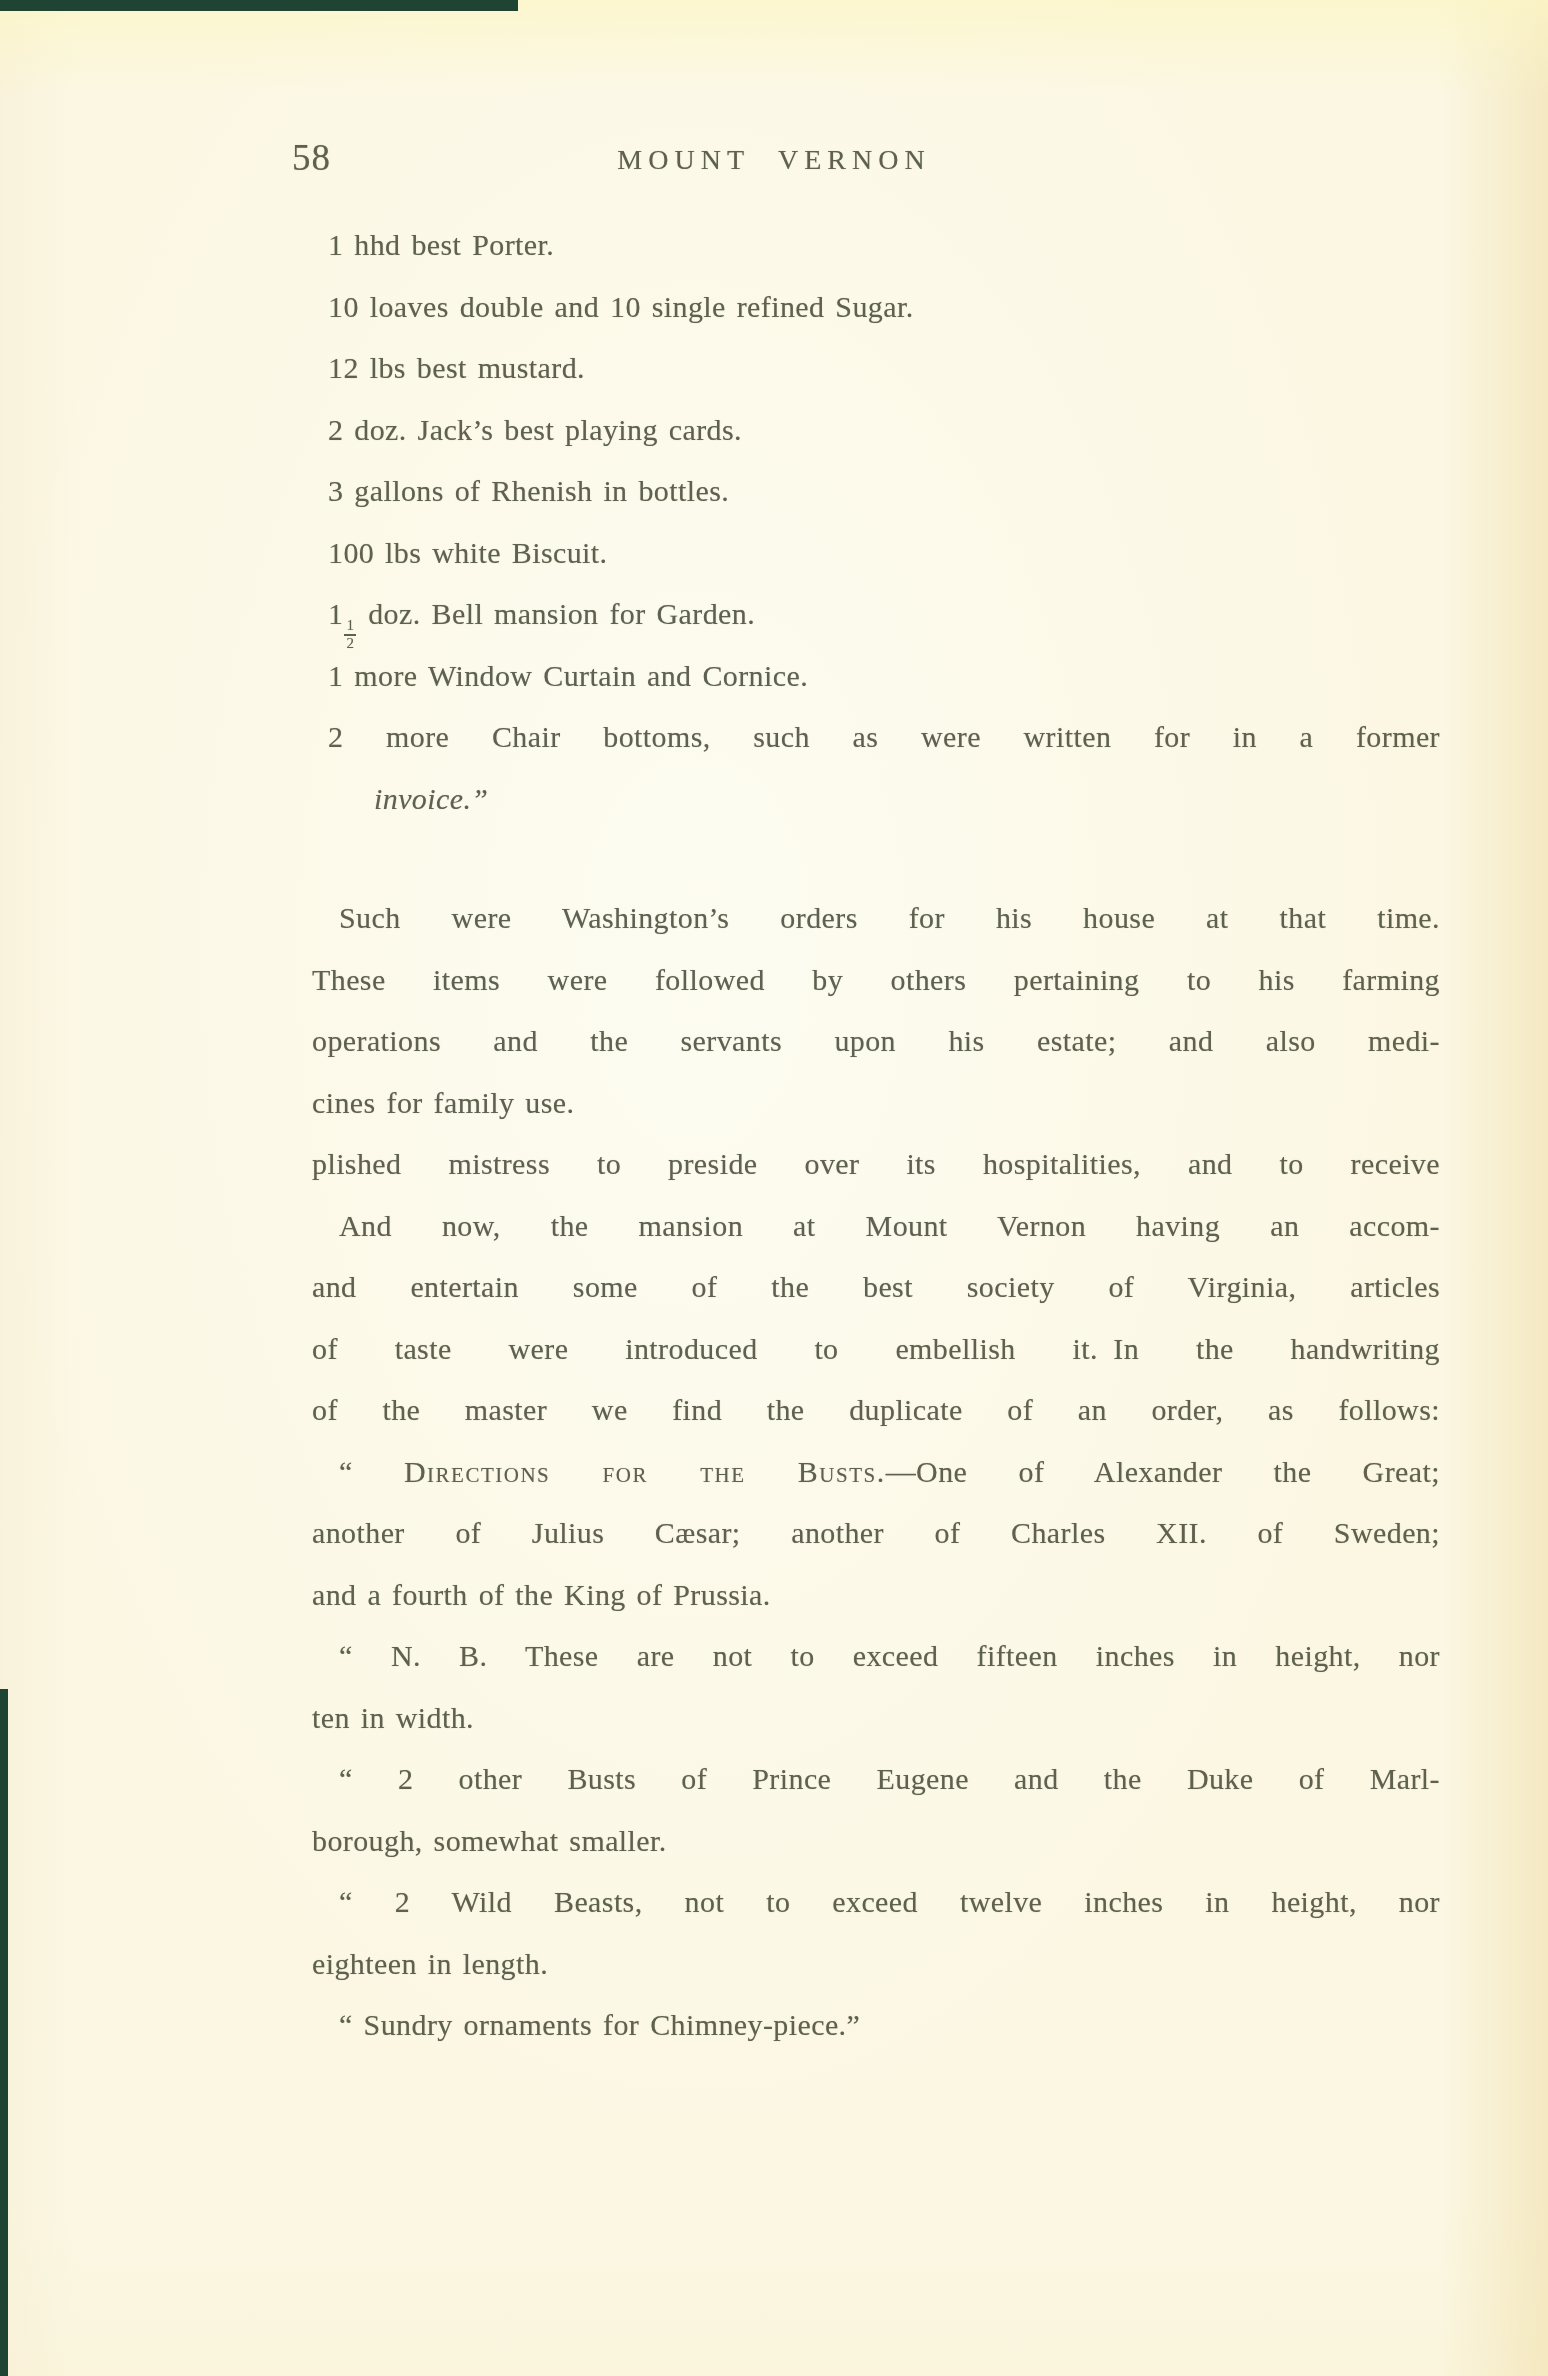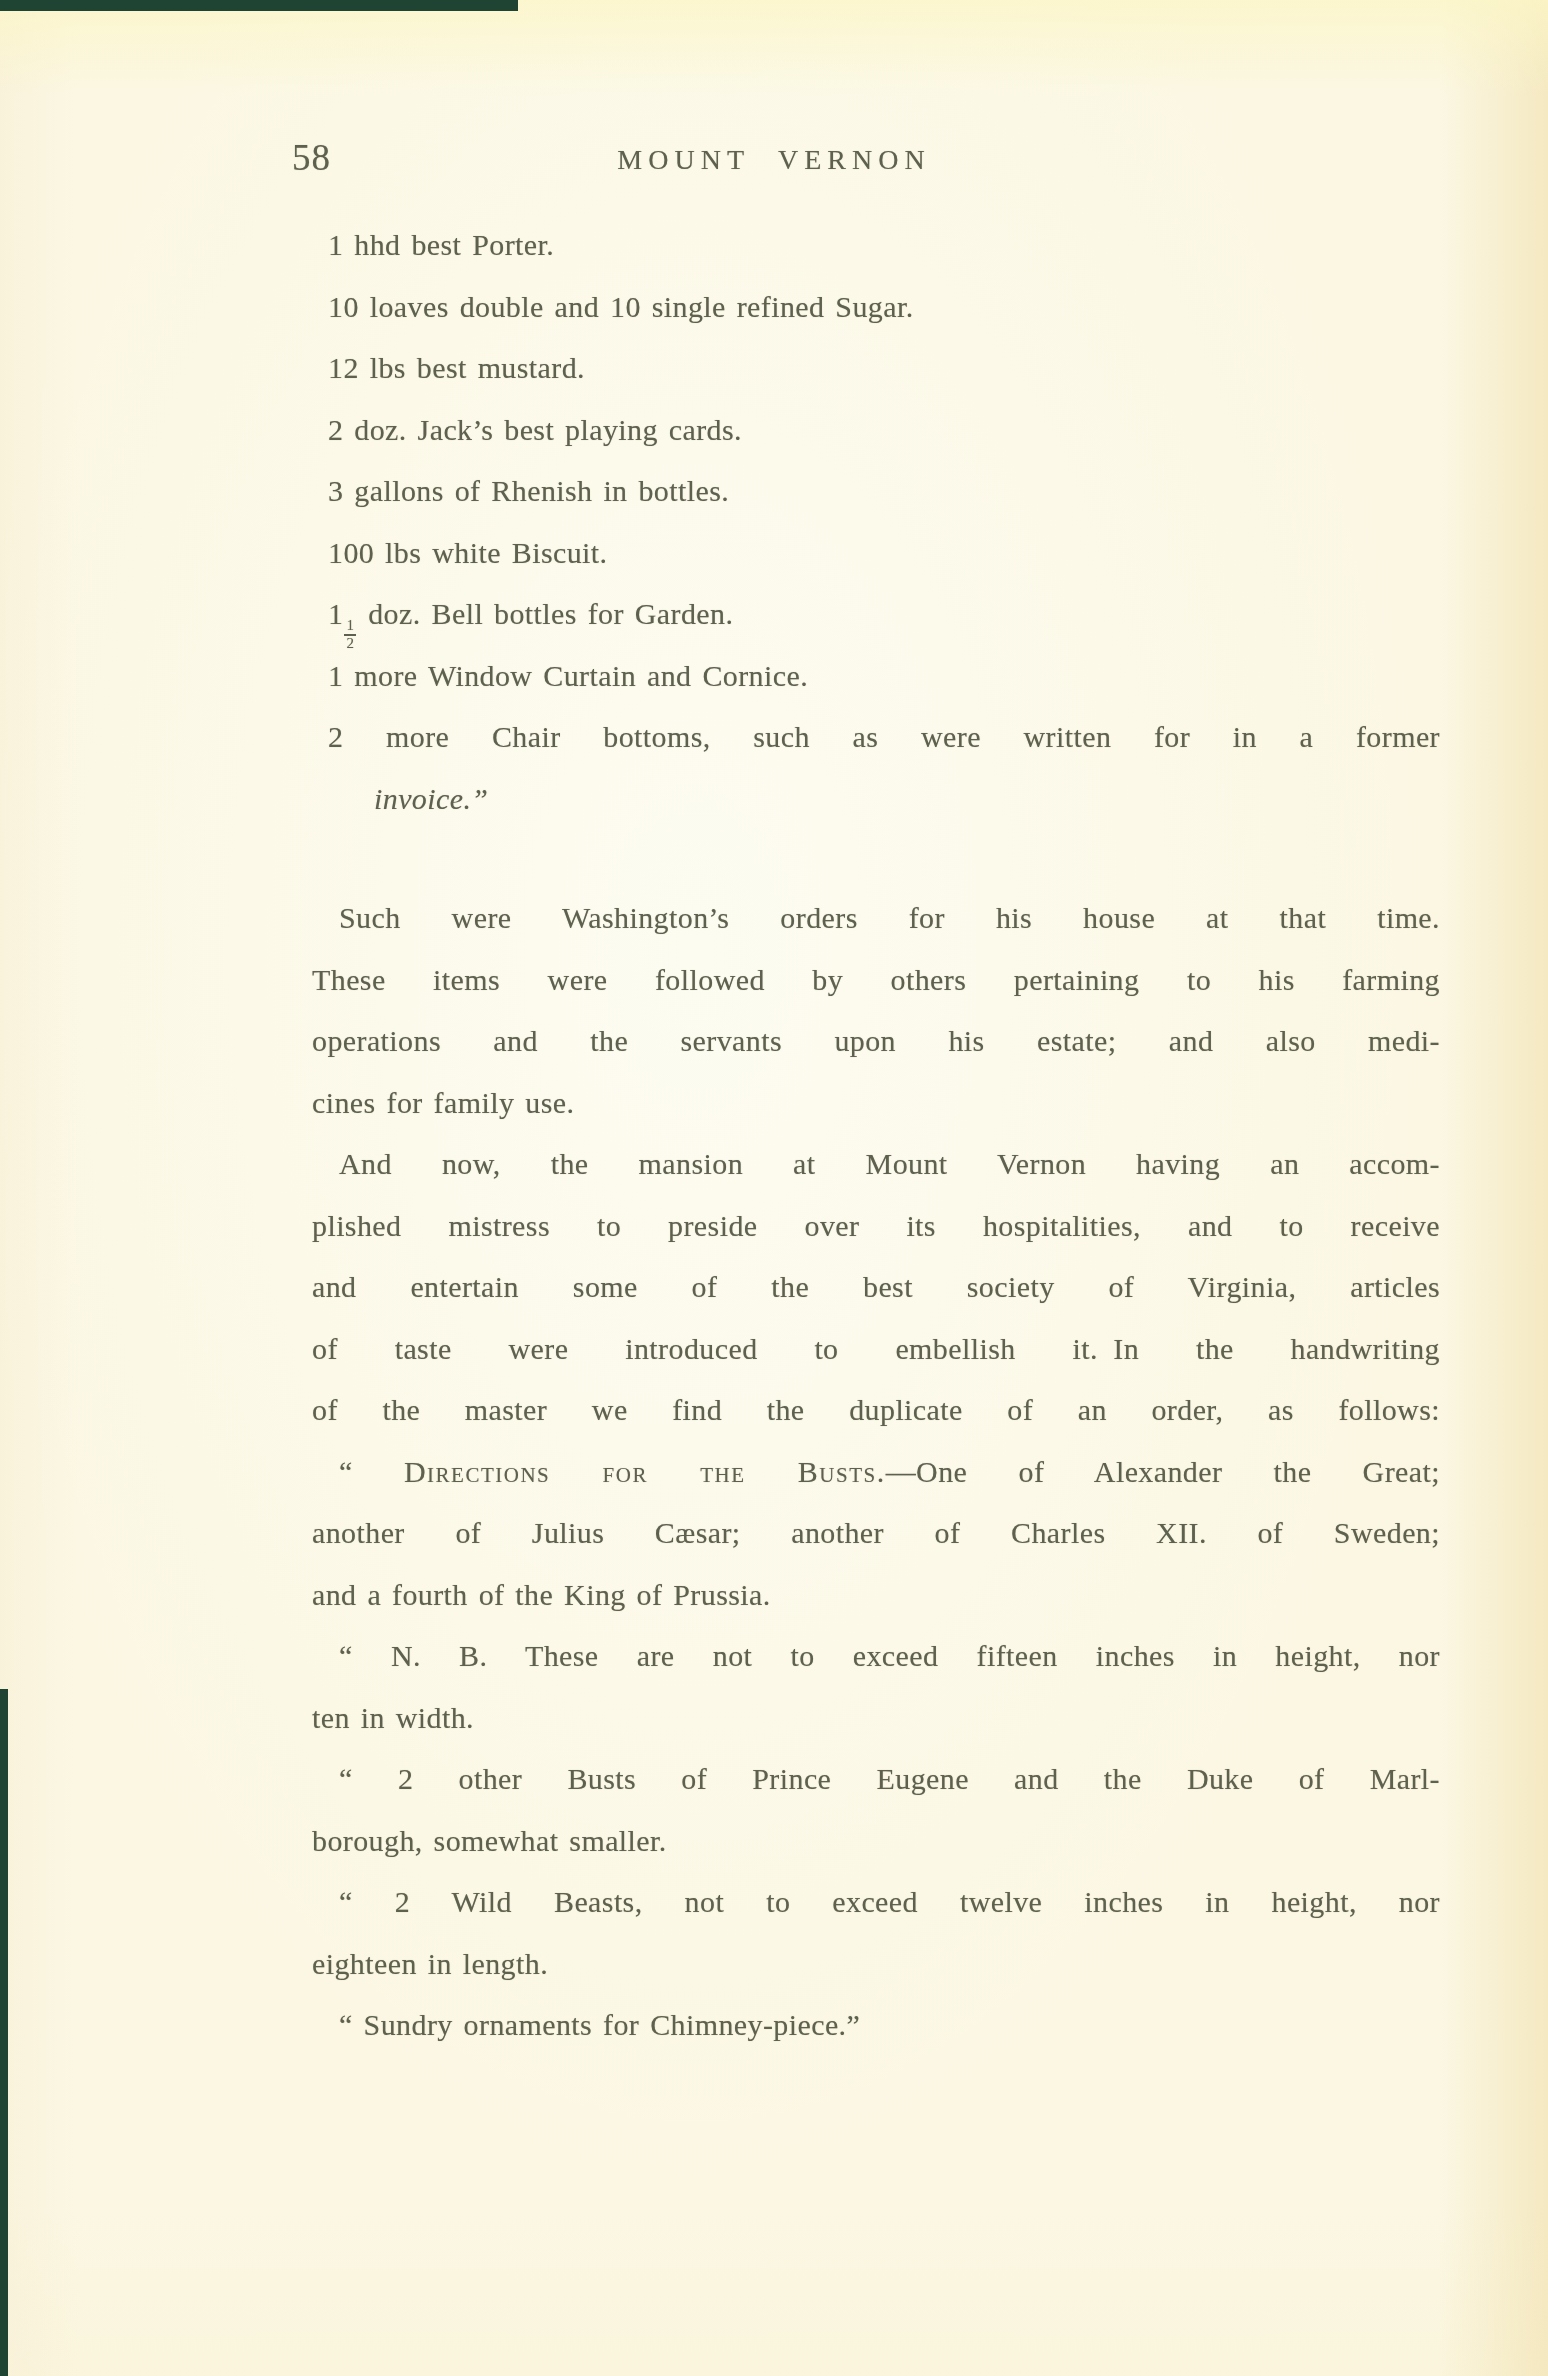--- a/index.html
+++ b/index.html
@@ -64,36 +64,36 @@
     <div class="ln list">10 loaves double and 10 single refined Sugar.</div>
     <div class="ln list">12 lbs best mustard.</div>
     <div class="ln list">2 doz. Jack’s best playing cards.</div>
     <div class="ln list">3 gallons of Rhenish in bottles.</div>
     <div class="ln list">100 lbs white Biscuit.</div>
 
     <div class="ln list">
       <span>1</span><span class="frac">
           <span class="fn">1</span>
           <span class="fd">2</span>
-        </span><span> doz. Bell bottles for Garden.</span>
+        </span><span> doz. Bell mansion for Garden.</span>
     </div>
 
     <div class="ln list">1 more Window Curtain and Cornice.</div>
     <div class="ln list j">2 more Chair bottoms, such as were written for in a former</div>
     <div class="ln cont">invoice.”</div>
 
     <div class="vgap"></div>
 
     <div class="ln ind j">Such were Washington’s orders for his house at that time.</div>
     <div class="ln j">These items were followed by others pertaining to his farming</div>
     <div class="ln j">operations and the servants upon his estate; and also medi-</div>
     <div class="ln">cines for family use.</div>
 
+    <div class="ln j">plished mistress to preside over its hospitalities, and to receive</div>
     <div class="ln ind j">And now, the mansion at Mount Vernon having an accom-</div>
-    <div class="ln j">plished mistress to preside over its hospitalities, and to receive</div>
     <div class="ln j">and entertain some of the best society of Virginia, articles</div>
     <div class="ln j">of taste were introduced to embellish it. In the handwriting</div>
     <div class="ln j">of the master we find the duplicate of an order, as follows:</div>
 
     <div class="ln ind j">
       <span>“ </span><span class="sc">Directions for the Busts.</span><span>—One of Alexander the Great;</span>
     </div>
     <div class="ln j">another of Julius Cæsar; another of Charles XII. of Sweden;</div>
     <div class="ln">and a fourth of the King of Prussia.</div>
 

